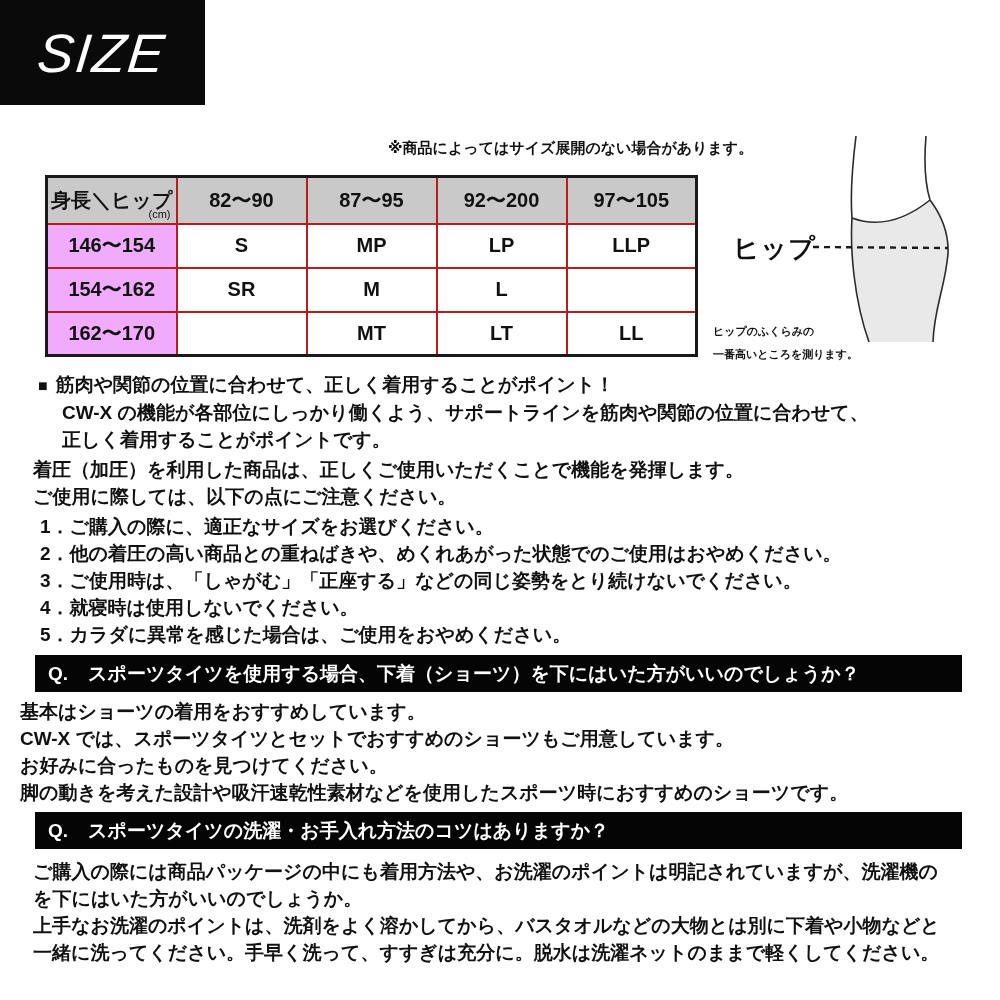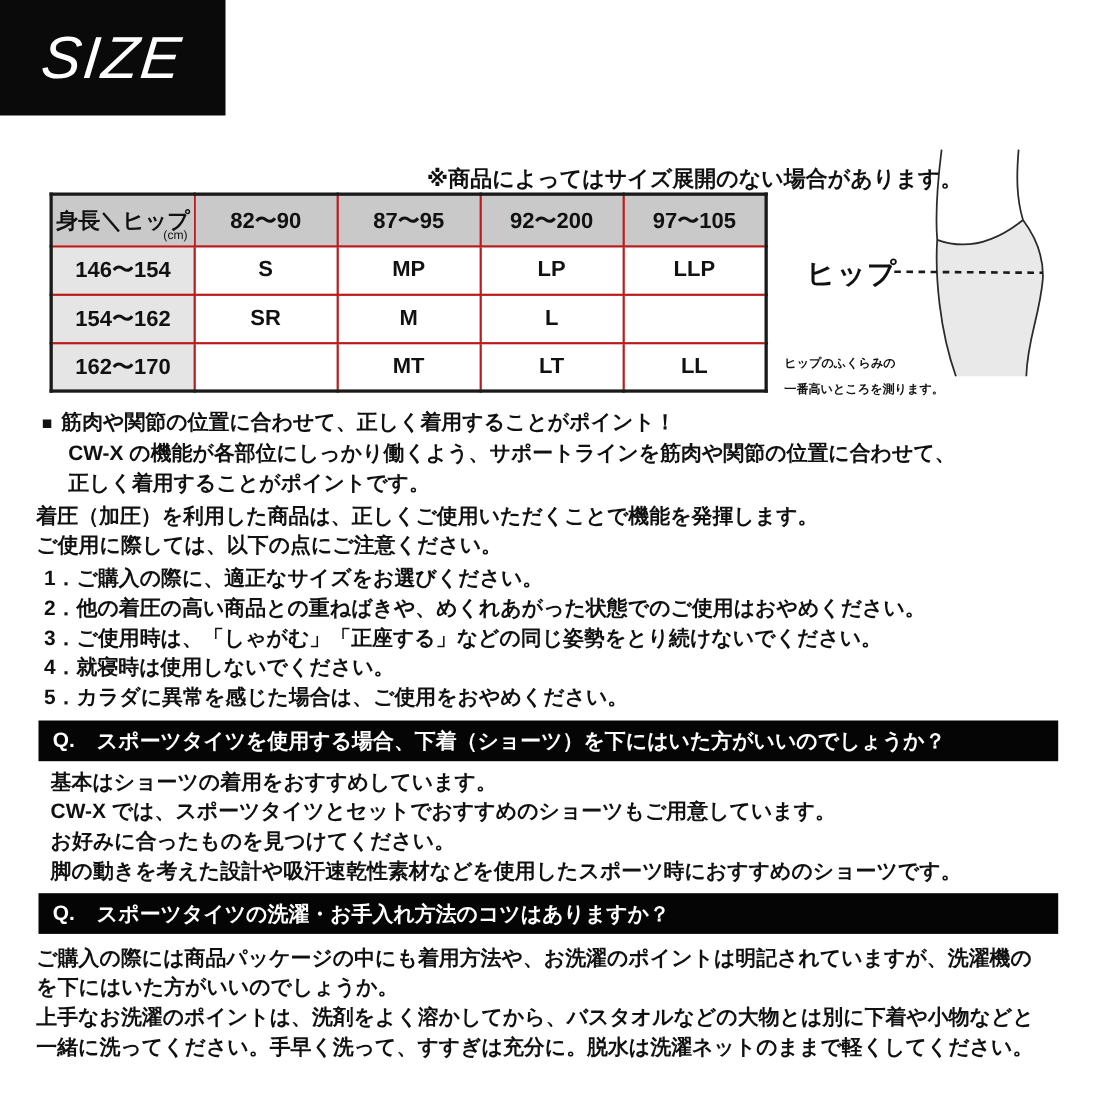--- a/index.html
+++ b/index.html
@@ -28,43 +28,43 @@
     color: #ffffff;
     font-size: 54px;
     font-style: italic;
     font-weight: 400;
     letter-spacing: 2px;
     transform: skewX(-6deg);
   }
 
   
   .size-note {
-    left: 388px; top: 149px;
-    font-size: 20px; font-weight: bold;
+    left: 388px; top: 139px;
+    font-size: 15px; font-weight: bold;
   }
 
   
   table.size-table {
     position: absolute;
     left: 45px; top: 175px;
     border-collapse: collapse;
     border: 3px solid #1a1a1a;
     table-layout: fixed;
   }
   table.size-table td {
     border: 2px solid #b91c1c;
     width: 130px;
     text-align: center;
     vertical-align: middle;
     font-weight: bold;
     font-size: 20px;
     background: #ffffff;
   }
   table.size-table tr.hdr td { height: 47px; background: #c9c9c9; }
-  table.size-table td.rowhead { background: #e5e5e5; }
+  table.size-table td.rowhead { background: #f0abfc; }
   table.size-table tr.datarow td { height: 44px; }
   .corner-cell { position: relative; font-size: 19px; }
   .corner-unit {
     position: absolute;
     right: 5px; bottom: 3px;
     font-size: 11px; font-weight: normal;
   }
 
   
   .hip-label {
@@ -91,21 +91,21 @@
     width: 927px; height: 37px;
     background: #050505;
     color: #ffffff;
     display: flex; align-items: center;
     padding-left: 13px;
     font-size: 19px; font-weight: bold;
   }
   .q-bar .q-prefix { margin-right: 20px; }
   .qbar-1 { top: 655px; }
   .qbar-2 { top: 812px; }
-  .answer-1 { left: 46px; top: 698px; }
+  .answer-1 { left: 20px; top: 698px; }
   .answer-2 { left: 33px; top: 858px; }
 </style>
 </head>
 <body>
 
 <div class="page">
 
   <div class="abs size-box">
     <div class="size-title">SIZE</div>
   </div>

